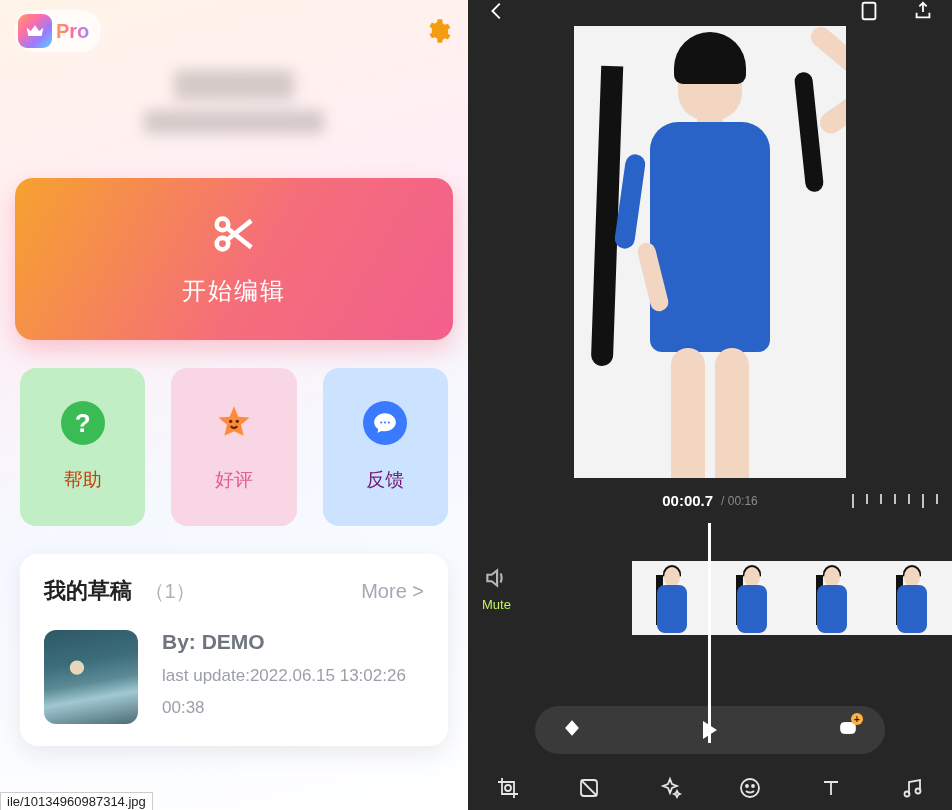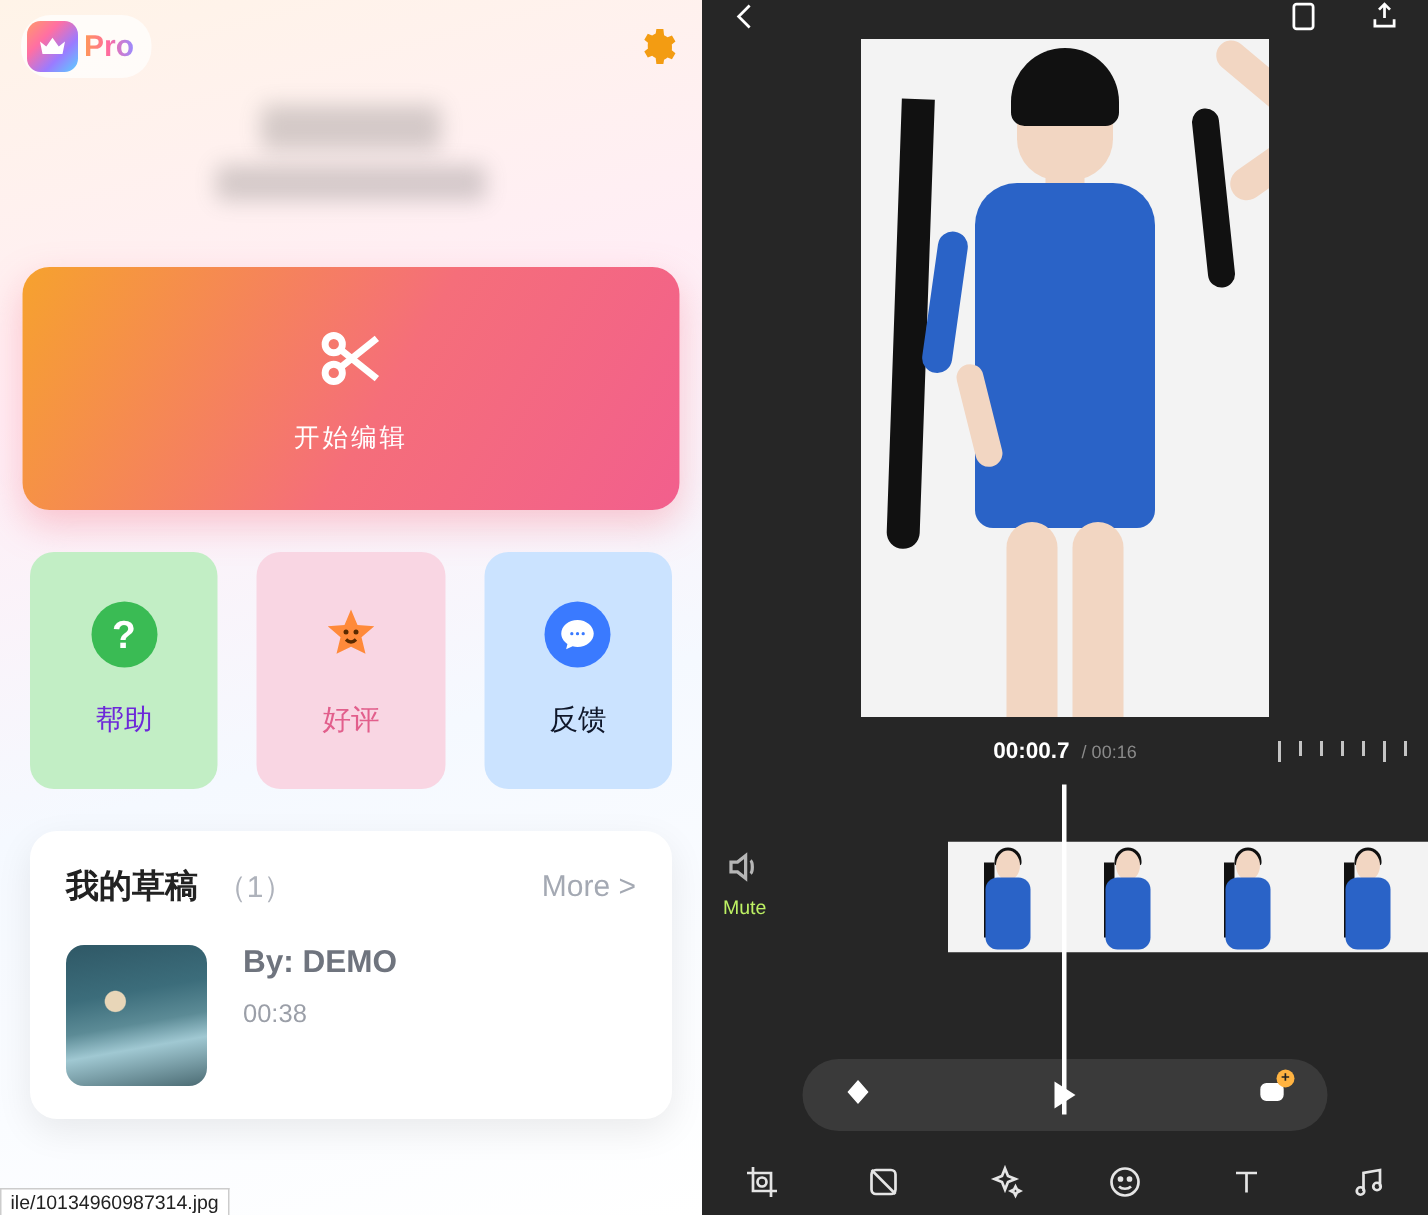--- a/index.html
+++ b/index.html
@@ -60,40 +60,40 @@
   margin:44px auto 0 auto;
   width:438px;
   height:162px;
   border-radius:18px;
   background: linear-gradient(120deg,#f6a22e 0%, #f56e7a 55%, #f25f8d 100%);
   display:flex;flex-direction:column;align-items:center;justify-content:center;
   color:#fff;
   box-shadow: 0 10px 25px rgba(245,110,130,.35);
 }
 .start-card svg { width:46px;height:46px; fill:none; stroke:#fff; stroke-width:2.4; }
-.start-label { font-size:17px; margin-top:18px; letter-spacing:2px; }
+.start-label { font-size:24px; margin-top:18px; letter-spacing:2px; }
 
 .action-row {
   display:flex; gap:26px; justify-content:center; margin-top:28px; padding:0 12px;
 }
 .action-card {
   width:130px;height:158px;border-radius:16px;
   display:flex;flex-direction:column;align-items:center;justify-content:center;gap:22px;
 }
 .action-card .ico { width:44px;height:44px;border-radius:50%;display:flex;align-items:center;justify-content:center; }
 .action-card .lbl { font-size:19px; font-weight:500; }
 .card-help { background:#c2eec5; }
 .card-help .ico { background:#3abb54; color:#fff; font-size:26px; font-weight:700; }
-.card-help .lbl { color:#6d28d9; }
+.card-help .lbl { color:#c2410c; }
 .card-rate { background:#f9d6e3; }
 .card-rate .ico { color:#ff7a1f; font-size:40px; }
 .card-rate .lbl { color:#e25f8c; }
 .card-fb { background:#cbe3ff; }
 .card-fb .ico { background:#3a7aff; color:#fff; font-size:24px; }
-.card-fb .lbl { color:#0f172a;font-family:Liberation Mono, monospace; }
+.card-fb .lbl { color:#701a75;font-family:Liberation Mono, monospace; }
 
 .drafts-card {
   margin:28px 12px 0 12px;
   background:#fff;
   border-radius:18px;
   box-shadow: 0 8px 24px rgba(0,0,0,.08);
   padding:22px 24px 22px 24px;
 }
 .drafts-head { display:flex;align-items:center;justify-content:space-between; }
 .drafts-title { font-size:22px; font-weight:600; color:#222;text-align:center; }
@@ -264,20 +264,21 @@
         <span class="drafts-count">（1）</span>
       </div>
       <div class="drafts-more">More &gt;</div>
     </div>
     <div class="draft-item">
       <div class="draft-thumb">
           <div class="thumb-surf"></div>
         </div>
       <div class="draft-meta">
         <div class="draft-by">By: DEMO</div>
+        <div>last update:2022.06.15 13:02:26</div>
         <div>00:38</div>
       </div>
     </div>
   </div>
 
   <div class="status-tab">ile/10134960987314.jpg</div>
 </div>
 
 <div class="right">
   <div class="r-top">

